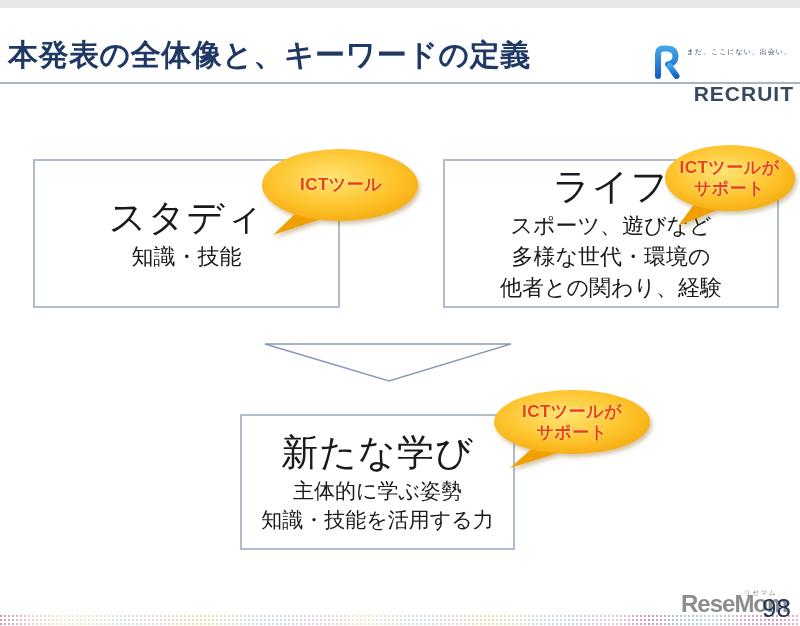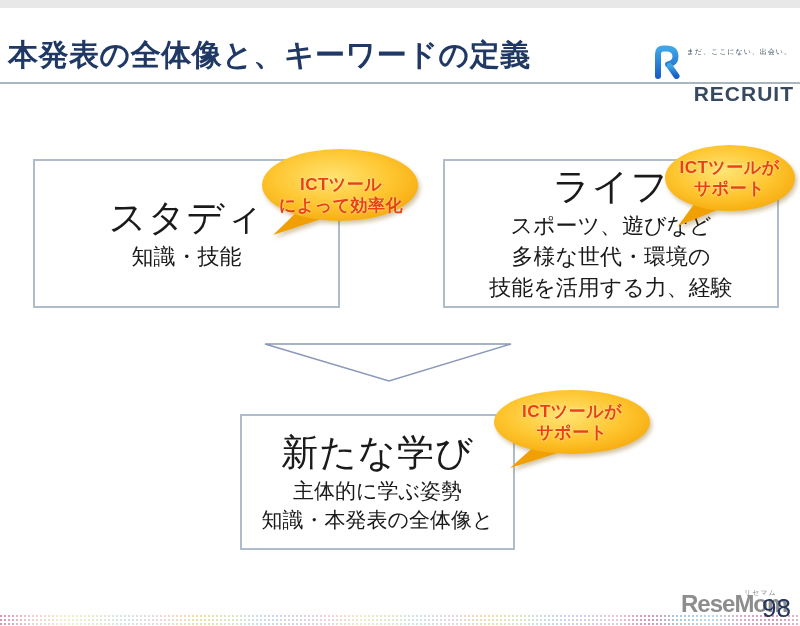--- a/index.html
+++ b/index.html
@@ -115,41 +115,40 @@
 
   <div class="box box-study">
     <div class="box-title">スタディ</div>
     <div class="box-sub">知識・技能</div>
   </div>
 
   <div class="box box-life">
     <div class="box-title">ライフ</div>
     <div class="box-sub">スポーツ、遊びなど</div>
     <div class="box-sub">多様な世代・環境の</div>
-    <div class="box-sub">技能を活用する力、経験</div>
+    <div class="box-sub">他者との関わり、経験</div>
   </div>
 
   <svg class="triangle" width="252" height="42" viewBox="0 0 252 42">
     <polygon points="3,2 249,2 127,39" fill="#ffffff" stroke="#8a99b8" stroke-width="1.5"></polygon>
   </svg>
 
   <div class="box box-new">
     <div class="box-title">新たな学び</div>
     <div class="box-sub">主体的に学ぶ姿勢</div>
-    <div class="box-sub">知識・本発表の全体像と</div>
+    <div class="box-sub">知識・技能を活用する力</div>
   </div>
 
   <div class="bubble bubble-study">
     <svg width="166" height="95" viewBox="0 0 166 95">
       <path d="M45,60 L15,89 L72,70 Z" fill="#f0a005"></path>
       <ellipse cx="82" cy="39" rx="78" ry="36" fill="url(#bubbleGrad)"></ellipse>
     </svg>
     <div class="bubble-text">
       <div>ICTツール</div>
-      <div>によって効率化</div>
     </div>
   </div>
 
   <div class="bubble bubble-life">
     <svg width="135" height="90" viewBox="0 0 135 90">
       <path d="M35,58 L16,84 L60,66 Z" fill="#f0a005"></path>
       <ellipse cx="68" cy="36" rx="65" ry="33" fill="url(#bubbleGrad)"></ellipse>
     </svg>
     <div class="bubble-text">
       <div>ICTツールが</div>

